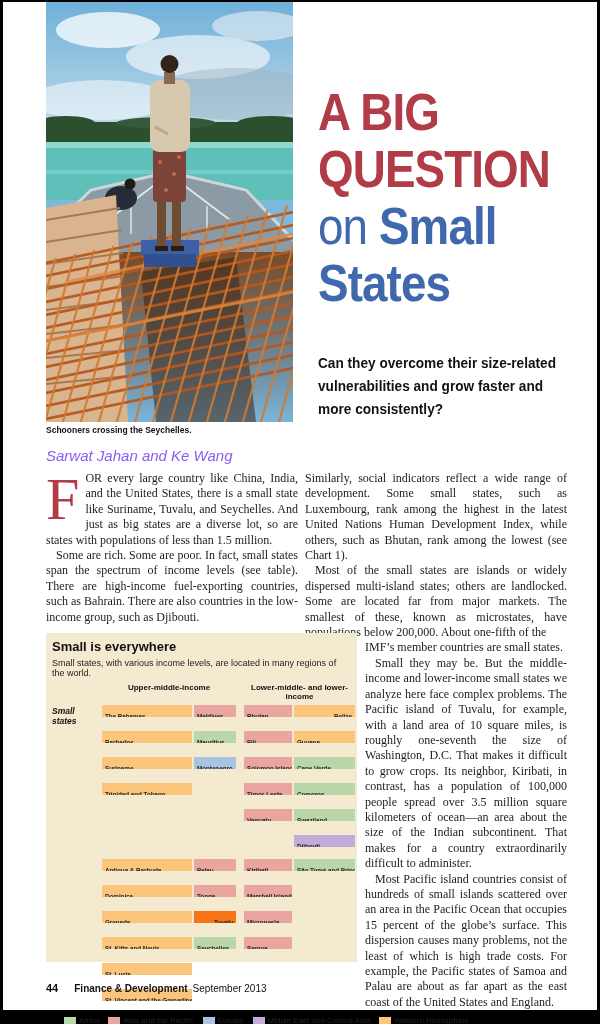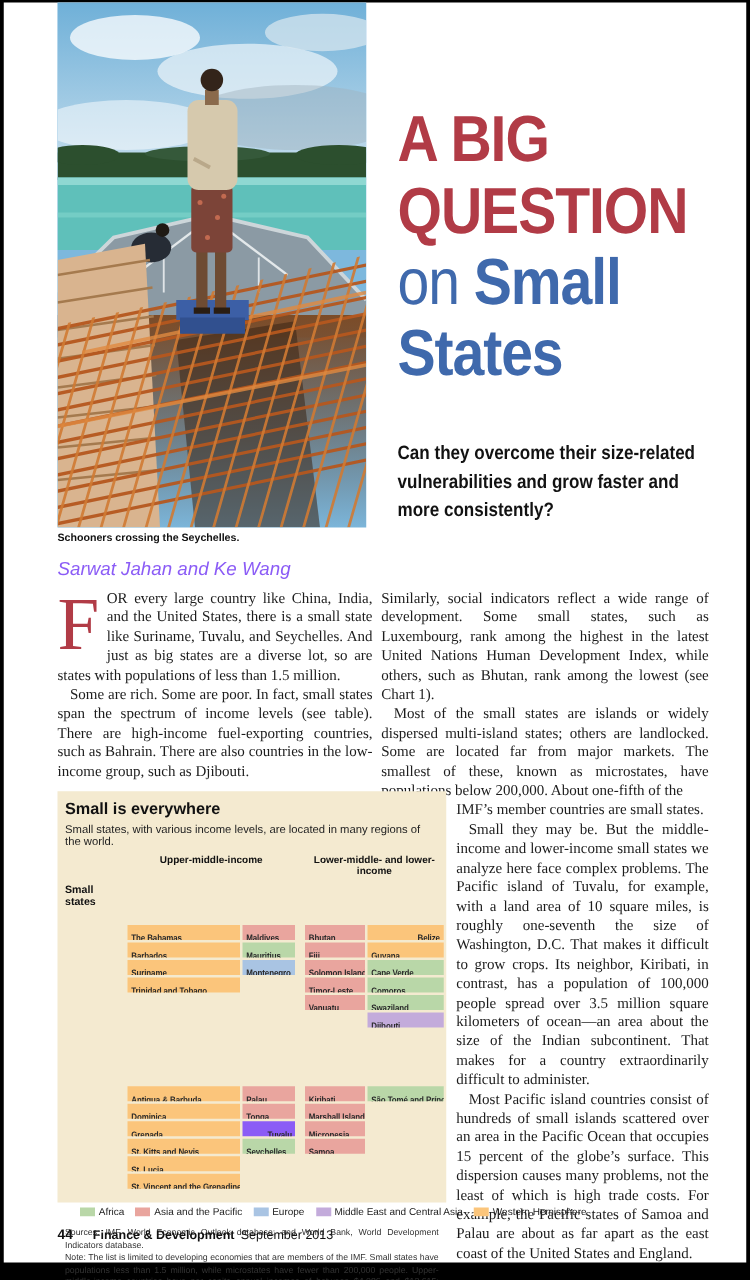--- a/index.html
+++ b/index.html
@@ -35,22 +35,22 @@
         padding:6px 6px 0 6px;box-sizing:border-box;}
   .ttitle{font-size:13px;font-weight:700;color:#111;}
   .tsub{font-size:9px;color:#222;margin-top:4px;}
   .theader,.tgroup{display:grid;grid-template-columns:48px 90px 42px 4px 48px 61px;column-gap:2px;}
   .theader{margin-top:5px;}
   .gh{font-size:8px;font-weight:700;text-align:center;color:#111;}
   .gh1{grid-column:2/4;}
   .gh2{grid-column:5/7;}
   .tgroup{margin-top:4px;}
   .tgroup + .tgroup{margin-top:12px;}
-  .tlabel{grid-column:1;font-size:8.5px;font-weight:700;color:#111;padding-top:1px;}
-  .tcol{display:flex;flex-direction:column;gap:2px;margin-top:35px;}
+  .tlabel{grid-column:1;font-size:8.5px;font-weight:700;color:#111;padding-top:1px;font-style:italic;}
+  .tcol{display:flex;flex-direction:column;gap:14px;}
   .tcol.c0{grid-column:2;}
   .tcol.c1{grid-column:3;}
   .tcol.c2{grid-column:5;}
   .tcol.c3{grid-column:6;}
   .tcell{height:12px;overflow:hidden;padding-left:3px;}
   .tcell span{display:inline-block;font-size:7.5px;line-height:12px;font-weight:700;color:#2a2a2a;
               letter-spacing:-.1px;white-space:nowrap;transform:scaleX(.85);transform-origin:0 50%;}
   .tlegend{margin-top:8px;padding-left:12px;white-space:nowrap;}
   .litem{font-size:8px;color:#222;margin-right:9px;}
   .swatch{display:inline-block;width:12px;height:7px;margin-right:3px;vertical-align:-1px;}
@@ -223,21 +223,21 @@
           <div class="tcell" style="background-color: rgb(251, 197, 123);"><span>Antigua &amp; Barbuda</span></div>
           <div class="tcell" style="background-color: rgb(251, 197, 123);"><span>Dominica</span></div>
           <div class="tcell" style="background-color: rgb(251, 197, 123);"><span>Grenada</span></div>
           <div class="tcell" style="background-color: rgb(251, 197, 123);"><span>St. Kitts and Nevis</span></div>
           <div class="tcell" style="background-color: rgb(251, 197, 123);"><span>St. Lucia</span></div>
           <div class="tcell" style="background-color: rgb(251, 197, 123);"><span>St. Vincent and the Grenadines</span></div>
         </div>
         <div class="tcol c1">
           <div class="tcell" style="background-color: rgb(233, 165, 158);"><span>Palau</span></div>
           <div class="tcell" style="background-color: rgb(233, 165, 158);"><span>Tonga</span></div>
-          <div class="tcell" style="background-color: #8b5cf6; padding-left: 20px;"><span>Tuvalu</span></div>
+          <div class="tcell" style="background-color: #f97316; padding-left: 20px;"><span>Tuvalu</span></div>
           <div class="tcell" style="background-color: rgb(185, 215, 168);"><span>Seychelles</span></div>
         </div>
         <div class="tcol c2">
           <div class="tcell" style="background-color: rgb(233, 165, 158);"><span>Kiribati</span></div>
           <div class="tcell" style="background-color: rgb(233, 165, 158);"><span>Marshall Islands</span></div>
           <div class="tcell" style="background-color: rgb(233, 165, 158);"><span>Micronesia</span></div>
           <div class="tcell" style="background-color: rgb(233, 165, 158);"><span>Samoa</span></div>
         </div>
         <div class="tcol c3">
           <div class="tcell" style="background-color: rgb(185, 215, 168);"><span>São Tomé and Príncipe</span></div>

